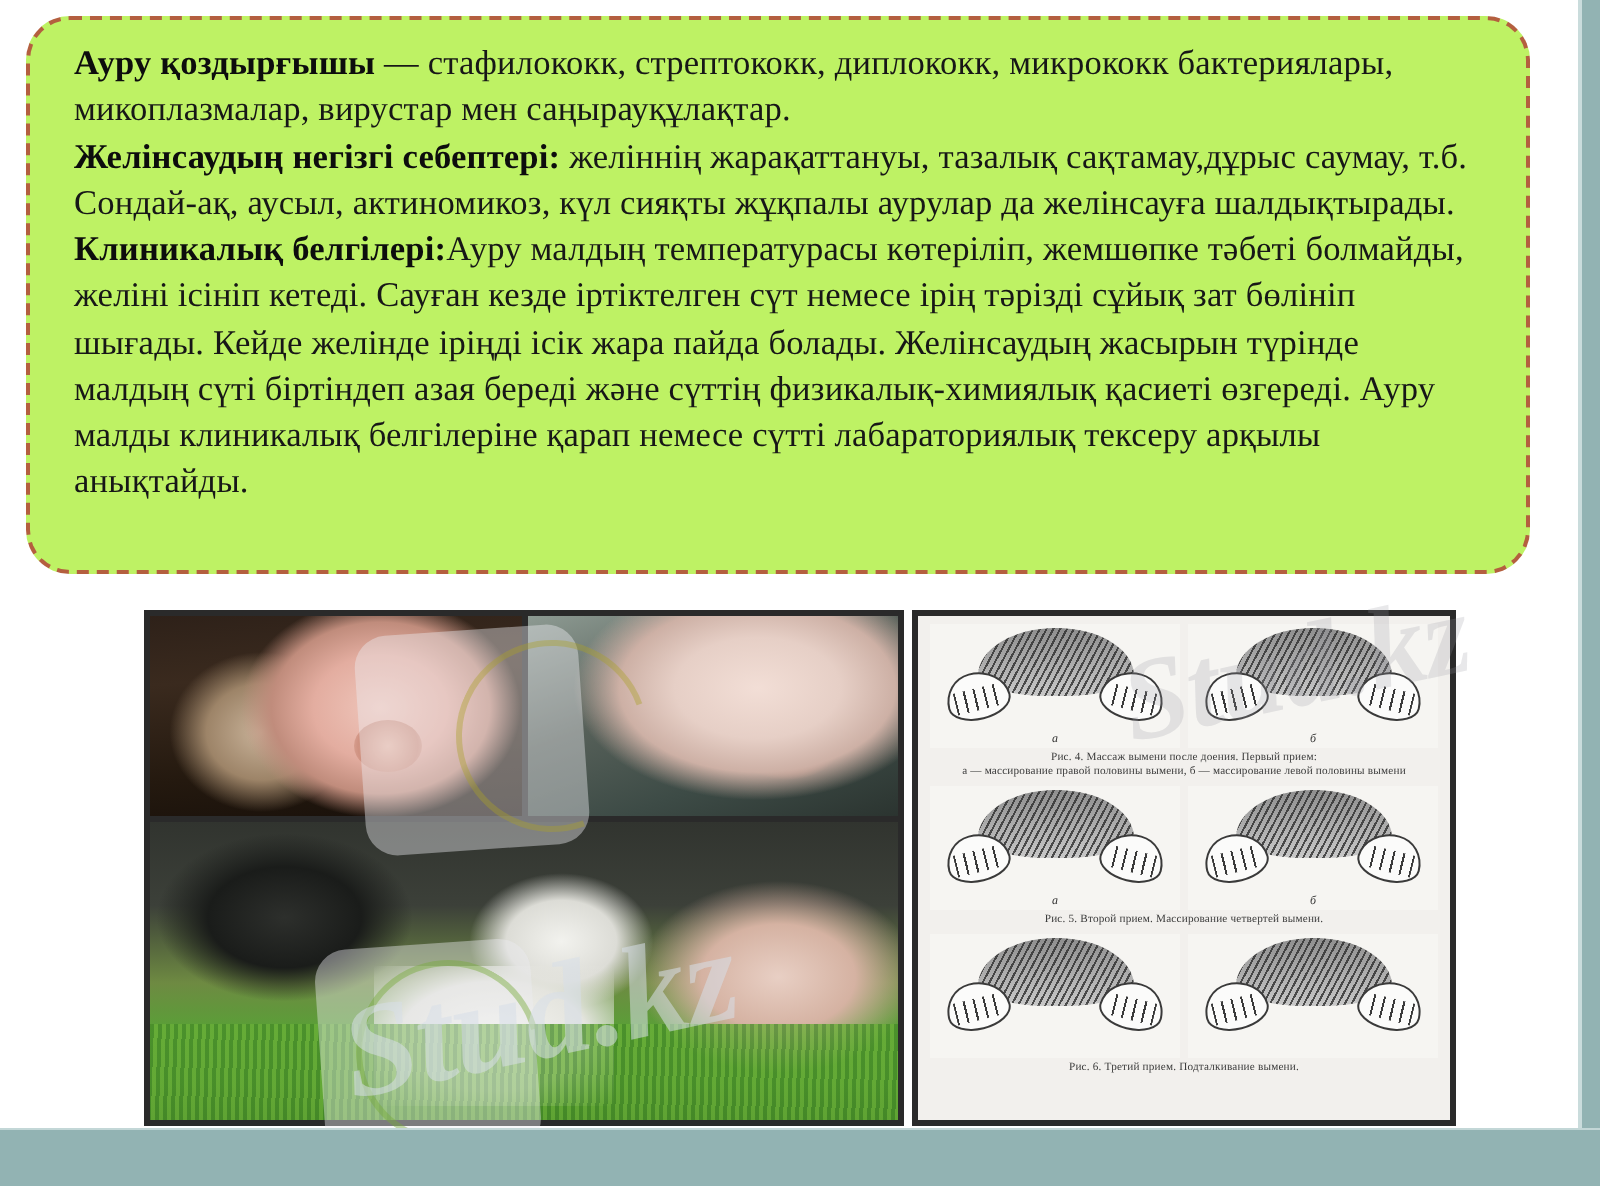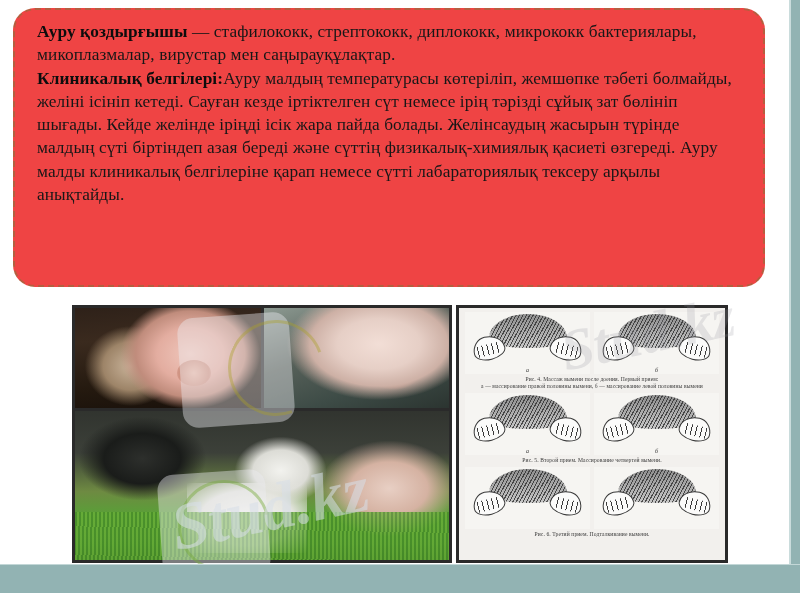--- a/index.html
+++ b/index.html
@@ -58,21 +58,21 @@
   }
 
   
   .textbox {
     position: absolute;
     left: 13px;
     top: 8px;
     width: 752px;
     height: 279px;
     box-sizing: border-box;
-    background: #ef4444;
+    background: #bef264;
     border: 2px dashed #b45f3f;
     border-radius: 22px;
     padding: 10px 22px 6px 22px;
     overflow: hidden;
   }
   .textbox p {
     margin: 0;
     font-size: 17.3px;
     line-height: 1.345;
     color: #171717;
@@ -286,20 +286,21 @@
   <div class="wm wm-a">Stud.kz</div>
   <div class="wm wm-b">Stud.kz</div>
   <div class="wm wm-c">Stud.kz</div>
   <div class="wm wm-f">Stud.kz</div>
   <div class="wm-chip wm-chip-3"></div>
   <div class="wm-ring wm-ring-3"></div>
 
   <div class="textbox">
     <p class="para"><b>Ауру қоздырғышы</b><span> — стафилококк, стрептококк, диплококк, микрококк бактериялары, микоплазмалар, вирустар мен саңырауқұлақтар.</span></p>
 
+    <p class="para"><b>Желінсаудың негізгі себептері:</b><span> желіннің жарақаттануы, тазалық сақтамау,дұрыс саумау, т.б. Сондай-ақ, аусыл, актиномикоз, күл сияқты жұқпалы аурулар да желінсауға шалдықтырады.</span></p>
 
     <p class="para"><b>Клиникалық белгілері:</b><span>Ауру малдың температурасы көтеріліп, жемшөпке тәбеті болмайды, желіні ісініп кетеді. Сауған кезде іртіктелген сүт немесе ірің тәрізді сұйық зат бөлініп шығады. Кейде желінде іріңді ісік жара пайда болады. Желінсаудың жасырын түрінде малдың сүті біртіндеп азая береді және сүттің физикалық-химиялық қасиеті өзгереді. Ауру малды клиникалық белгілеріне қарап немесе сүтті лабараториялық тексеру арқылы анықтайды.</span></p>
   </div>
 
   <div class="collage">
 
     <div class="collage-left">
       <div class="ph-row">
         <div class="photo photo-udder-barn"></div>
         <div class="photo photo-udder-white"></div>

